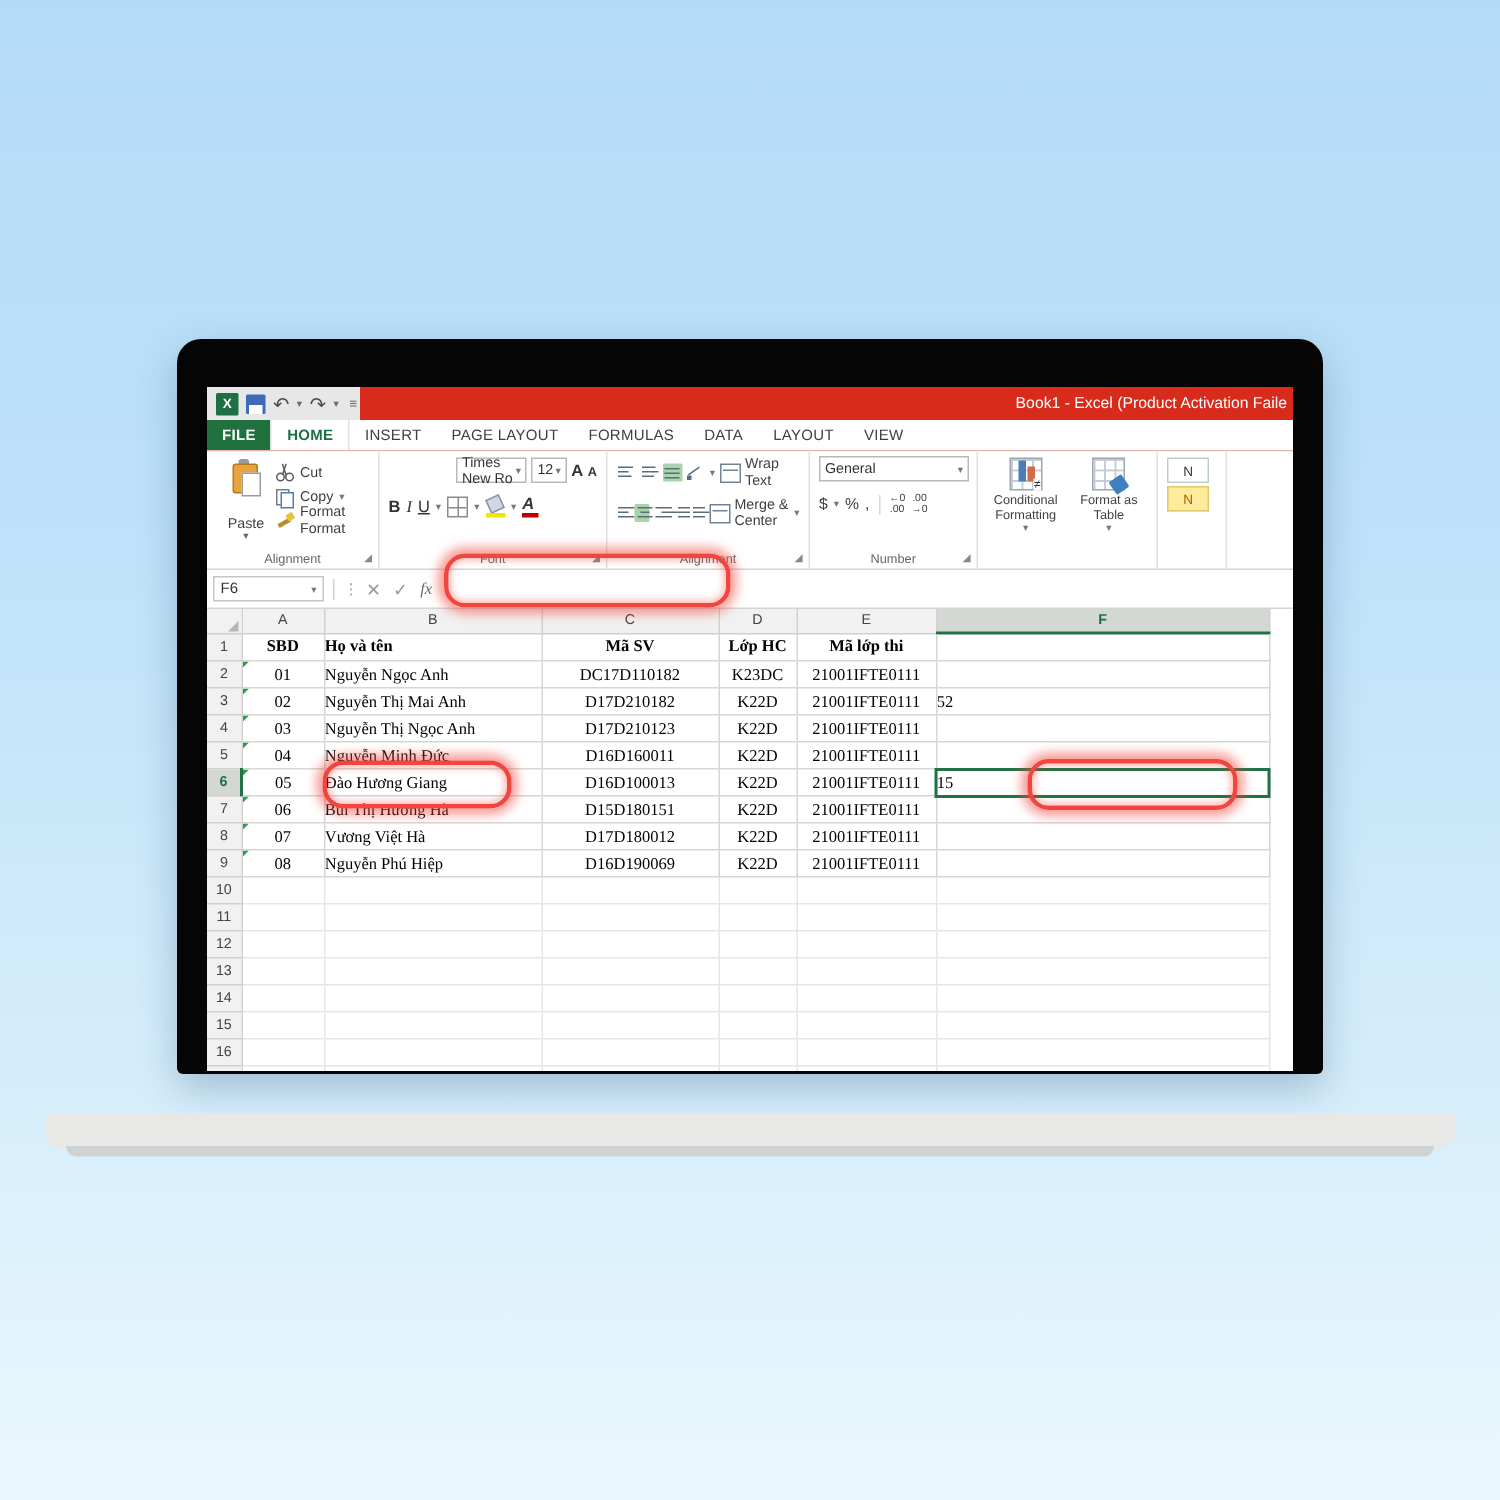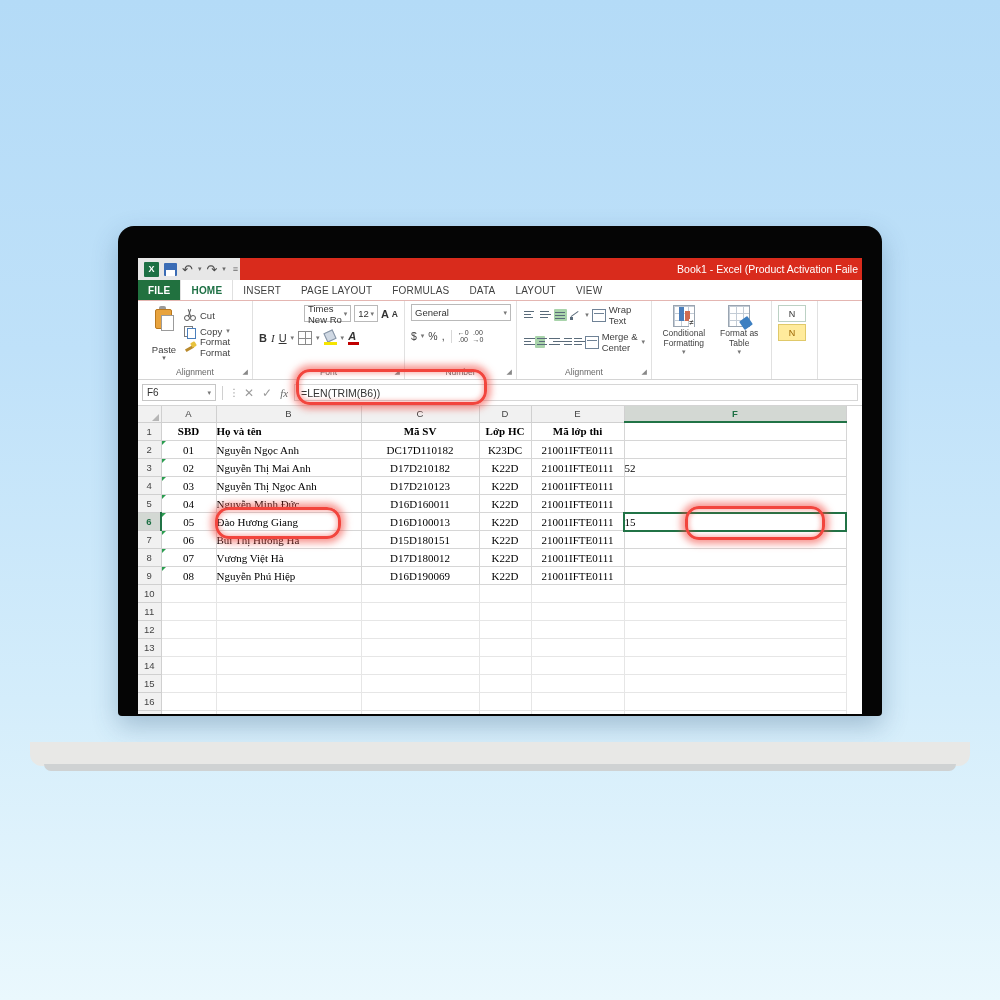--- a/index.html
+++ b/index.html
@@ -527,100 +527,100 @@
           <span class="caret-sm">▾</span>
           <span class="ico-fontcolor">
               <i class="A">A</i>
               <i class="bar"></i>
             </span>
         </div>
         <div class="rib-label">Font</div>
         <div class="rib-dialog">◢</div>
       </div>
 
+      <div class="rib-group g-align">
+        <div class="al-row">
+          <span class="ico-al">
+              <i style="top:2px;width:10px"></i>
+              <i style="top:5px;width:7px"></i>
+              <i style="top:8px;width:9px"></i>
+            </span>
+          <span class="ico-al">
+              <i style="top:2px;width:9px"></i>
+              <i style="top:5px;width:11px"></i>
+              <i style="top:8px;width:8px"></i>
+            </span>
+          <span class="ico-al sel">
+              <i style="top:3px;width:10px"></i>
+              <i style="top:6px;width:10px"></i>
+              <i style="top:9px;width:10px"></i>
+            </span>
+          <span class="ico-orient">
+              <i class="ar"></i>
+              <i class="dot"></i>
+            </span>
+          <span class="caret-sm">▾</span>
+          <span class="wrap-btn">
+            <span class="ico-box-sm"></span>
+            <span>Wrap Text</span>
+          </span>
+        </div>
+        <div class="al-row r2">
+          <span class="ico-al">
+              <i style="top:2px;width:11px"></i>
+              <i style="top:5px;width:7px"></i>
+              <i style="top:8px;width:11px"></i>
+            </span>
+          <span class="ico-al sel">
+              <i style="top:2px;width:10px;left:2px"></i>
+              <i style="top:5px;width:6px;left:4px"></i>
+              <i style="top:8px;width:10px;left:2px"></i>
+            </span>
+          <span class="ico-al">
+              <i style="top:2px;width:11px"></i>
+              <i style="top:5px;width:7px;left:5px"></i>
+              <i style="top:8px;width:11px"></i>
+            </span>
+          <span class="ico-indent">
+              <i style="top:2px;left:4px;width:8px"></i>
+              <i style="top:5px;left:4px;width:8px"></i>
+              <i style="top:8px;left:4px;width:8px"></i>
+              <i style="top:5px;left:0;width:4px"></i>
+            </span>
+          <span class="ico-indent">
+              <i style="top:2px;left:2px;width:8px"></i>
+              <i style="top:5px;left:2px;width:8px"></i>
+              <i style="top:8px;left:2px;width:8px"></i>
+              <i style="top:5px;left:10px;width:4px"></i>
+            </span>
+          <span class="merge-btn">
+            <span class="ico-box-sm"></span>
+            <span>Merge &amp; Center</span>
+            <span class="caret-sm">▾</span>
+          </span>
+        </div>
+        <div class="rib-label">Alignment</div>
+        <div class="rib-dialog">◢</div>
+      </div>
+
       <div class="rib-group g-num">
         <div class="numfmt-box">
           <span>General</span>
           <span class="caret-sm">▾</span>
         </div>
         <div class="num-row2">
           <span>$</span>
           <span class="caret-sm">▾</span>
           <span>%</span>
           <span>,</span>
           <span class="num-sep"></span>
           <span class="dec-ico">←0<br>.00</span>
           <span class="dec-ico">.00<br>→0</span>
         </div>
         <div class="rib-label">Number</div>
-        <div class="rib-dialog">◢</div>
-      </div>
-
-      <div class="rib-group g-align">
-        <div class="al-row">
-          <span class="ico-al">
-              <i style="top:2px;width:10px"></i>
-              <i style="top:5px;width:7px"></i>
-              <i style="top:8px;width:9px"></i>
-            </span>
-          <span class="ico-al">
-              <i style="top:2px;width:9px"></i>
-              <i style="top:5px;width:11px"></i>
-              <i style="top:8px;width:8px"></i>
-            </span>
-          <span class="ico-al sel">
-              <i style="top:3px;width:10px"></i>
-              <i style="top:6px;width:10px"></i>
-              <i style="top:9px;width:10px"></i>
-            </span>
-          <span class="ico-orient">
-              <i class="ar"></i>
-              <i class="dot"></i>
-            </span>
-          <span class="caret-sm">▾</span>
-          <span class="wrap-btn">
-            <span class="ico-box-sm"></span>
-            <span>Wrap Text</span>
-          </span>
-        </div>
-        <div class="al-row r2">
-          <span class="ico-al">
-              <i style="top:2px;width:11px"></i>
-              <i style="top:5px;width:7px"></i>
-              <i style="top:8px;width:11px"></i>
-            </span>
-          <span class="ico-al sel">
-              <i style="top:2px;width:10px;left:2px"></i>
-              <i style="top:5px;width:6px;left:4px"></i>
-              <i style="top:8px;width:10px;left:2px"></i>
-            </span>
-          <span class="ico-al">
-              <i style="top:2px;width:11px"></i>
-              <i style="top:5px;width:7px;left:5px"></i>
-              <i style="top:8px;width:11px"></i>
-            </span>
-          <span class="ico-indent">
-              <i style="top:2px;left:4px;width:8px"></i>
-              <i style="top:5px;left:4px;width:8px"></i>
-              <i style="top:8px;left:4px;width:8px"></i>
-              <i style="top:5px;left:0;width:4px"></i>
-            </span>
-          <span class="ico-indent">
-              <i style="top:2px;left:2px;width:8px"></i>
-              <i style="top:5px;left:2px;width:8px"></i>
-              <i style="top:8px;left:2px;width:8px"></i>
-              <i style="top:5px;left:10px;width:4px"></i>
-            </span>
-          <span class="merge-btn">
-            <span class="ico-box-sm"></span>
-            <span>Merge &amp; Center</span>
-            <span class="caret-sm">▾</span>
-          </span>
-        </div>
-        <div class="rib-label">Alignment</div>
         <div class="rib-dialog">◢</div>
       </div>
 
       <div class="rib-group g-styles">
         <div class="style-btn">
           <span class="style-ico">
             <i class="ci-grid"></i>
               <i class="ci-bar"></i>
               <i class="ci-bar2"></i>
               <i class="ci-neq">≠</i>
@@ -647,21 +647,20 @@
     <div class="xl-formulabar">
       <div class="namebox">
         <span>F6</span>
         <span class="caret-sm">▾</span>
       </div>
       <span class="fb-sep"></span>
       <span class="fb-dots">⋮</span>
       <span class="fb-btn">✕</span>
       <span class="fb-btn check">✓</span>
       <span class="fb-fx">fx</span>
-      <div class="fb-input">=LEN(TRIM(B6))</div>
     </div>
 
     <div class="xl-gridwrap">
       <table class="grid">
         <colgroup>
           <col style="width:22px">
           <col style="width:55px">
           <col style="width:145px">
           <col style="width:118px">
           <col style="width:52px">

